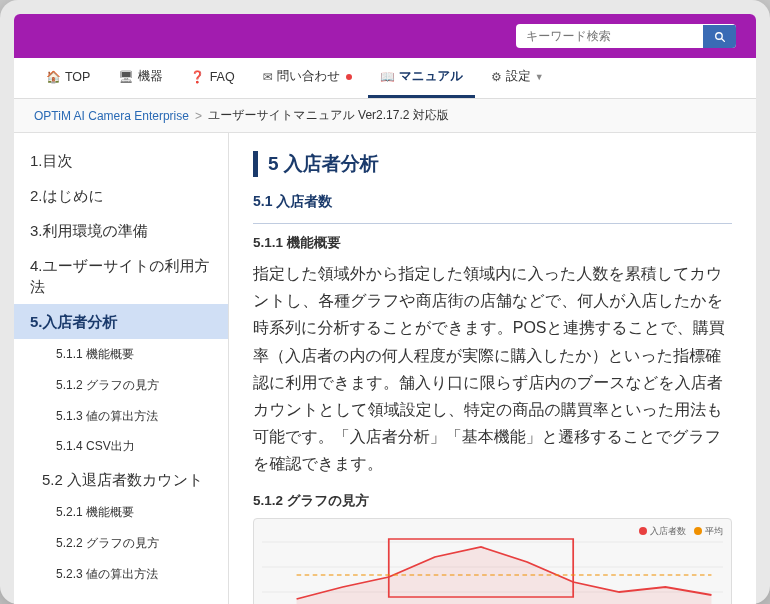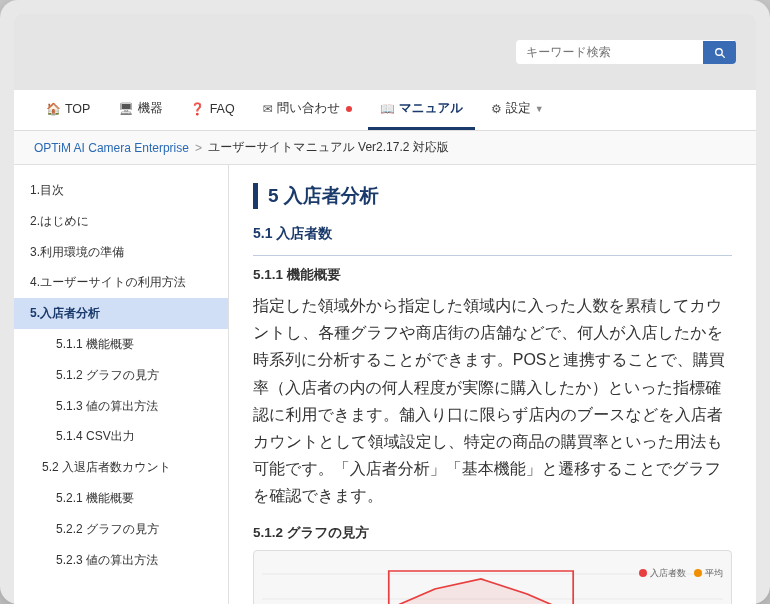--- a/index.html
+++ b/index.html
@@ -27,22 +27,22 @@
       background: #fff;
       margin: 14px 14px 0 14px;
       border-radius: 6px 6px 0 0;
       overflow: hidden;
       display: flex;
       flex-direction: column;
     }
 
     
     .header-top {
-      background: #e5e5e5;
-      padding: 26px 20px;
+      background: #a21caf;
+      padding: 10px 20px;
       display: flex;
       justify-content: flex-end;
       align-items: flex-start;
     }
     .search-bar {
       display: flex;
       align-items: center;
       background: #fff;
       border-radius: 4px;
       overflow: hidden;
@@ -144,21 +144,21 @@
     .sidebar {
       width: 215px;
       min-width: 215px;
       border-right: 1px solid #e0e0e0;
       overflow-y: auto;
       background: #fff;
       padding: 10px 0;
     }
     .sidebar-item {
       padding: 7px 16px;
-      font-size: 12px;
+      font-size: 15px;
       color: #333;
       cursor: pointer;
       line-height: 1.4;
     }
     .sidebar-item.active {
       background: #d0dff5;
       color: #1a3a6b;
       font-weight: bold;
     }
     .sidebar-item.sub1 {
@@ -221,21 +221,21 @@
     .chart-svg {
       width: 100%;
       height: 90px;
     }
     .chart-legend {
       display: flex;
       gap: 8px;
       font-size: 9px;
       color: #666;
       position: absolute;
-      top: 16px;
+      top: 6px;
       right: 8px;
     }
     .legend-item {
       display: flex;
       align-items: center;
       gap: 3px;
     }
     .legend-dot {
       width: 8px;
       height: 8px;

